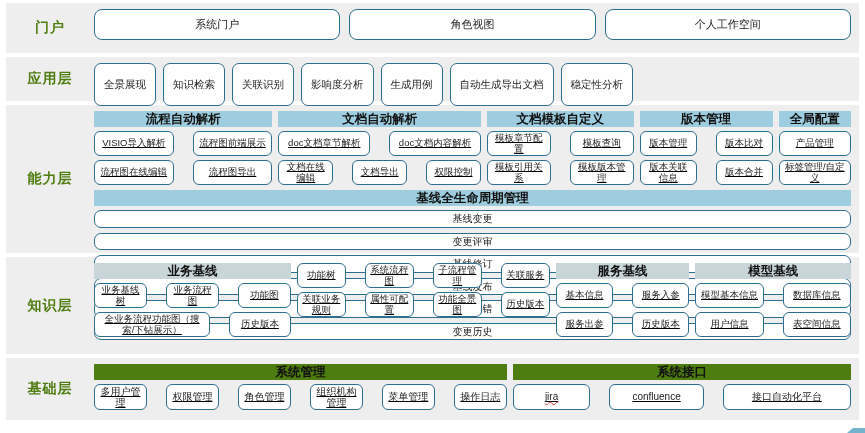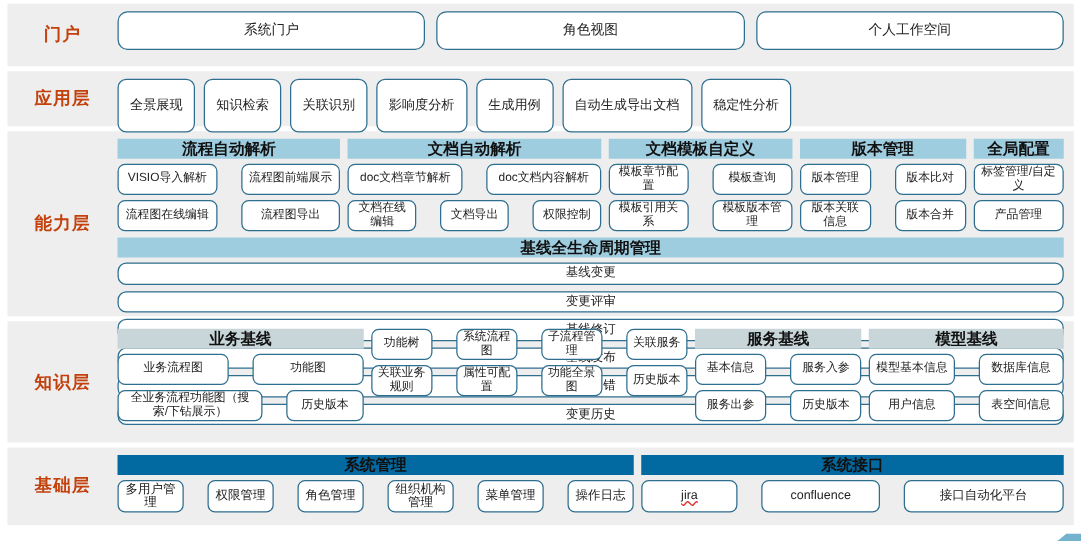--- a/index.html
+++ b/index.html
@@ -27,21 +27,21 @@
   .layer:first-child { margin-top: 3px; }
 
   .layer-label {
     width: 88px;
     min-width: 88px;
     display: flex;
     align-items: center;
     justify-content: center;
     font-size: 14px;
     font-weight: bold;
-    color: #c2410c;
+    color: #4d7c0f;
     letter-spacing: 1px;
   }
   .layer-body {
     flex: 1;
     padding: 6px 8px 6px 0;
     box-sizing: border-box;
   }
 
   
   .pill {
@@ -83,26 +83,26 @@
     align-items: center;
     justify-content: center;
     font-size: 12.5px;
     font-weight: bold;
     color: #111;
     height: 16px;
     box-sizing: border-box;
   }
   .cap .grp-head { background: #9fcde0; }
   .know .grp-head { background: #c8d6da; }
-  .base .grp-head { background: #0369a1; }
+  .base .grp-head { background: #4d7c0f; }
 
   
   .cols { display: flex; gap: 6px; }
   .col { display: flex; flex-direction: column; gap: 4px; }
-  .col-items { display: flex; gap: 19px; }
+  .col-items { display: flex; gap: 19px; text-decoration: underline; }
   .col-items .pill {
     flex: 1;
     height: 25px;
     font-size: 9.5px;
     border-radius: 6px;
   }
 
   
   .wide-block { margin-top: 5px; }
   .wide-row { display: flex; gap: 5px; margin-top: 4px; flex-direction: column; }
@@ -207,24 +207,24 @@
               <div class="pill">版本比对</div>
             </div>
             <div class="col-items">
               <div class="pill">版本关联信息</div>
               <div class="pill">版本合并</div>
             </div>
           </div>
           <div class="col" style="flex: 78 1 0%;">
             <div class="grp-head">全局配置</div>
             <div class="col-items">
+              <div class="pill">产品管理</div>
+            </div>
+            <div class="col-items">
               <div class="pill">标签管理/自定义</div>
-            </div>
-            <div class="col-items">
-              <div class="pill">产品管理</div>
             </div>
           </div>
         </div>
       <div class="wide-block">
         <div class="grp-head">基线全生命周期管理</div>
         <div class="wide-row" id="cap-wide-row">
             <div class="pill">基线变更</div>
             <div class="pill">变更评审</div>
             <div class="pill">基线修订</div>
             <div class="pill">基线发布</div>
@@ -235,20 +235,21 @@
     </div>
   </div>
 
   <div class="layer know" style="height:97px;">
     <div class="layer-label">知识层</div>
     <div class="layer-body">
       <div class="cols" id="know-cols">
           <div class="col" style="flex: 196 1 0%;">
             <div class="grp-head">业务基线</div>
             <div class="col-items">
+              <div class="pill">业务基线树</div>
               <div class="pill">业务流程图</div>
               <div class="pill">功能图</div>
             </div>
             <div class="col-items">
               <div class="pill" style="flex: 2.05 1 0%; text-align: center;">全业务流程功能图（搜索/下钻展示）</div>
               <div class="pill" style="flex: 1 1 0%;">历史版本</div>
             </div>
           </div>
           <div class="col" style="flex: 252 1 0%;">
             <div class="col-items">

